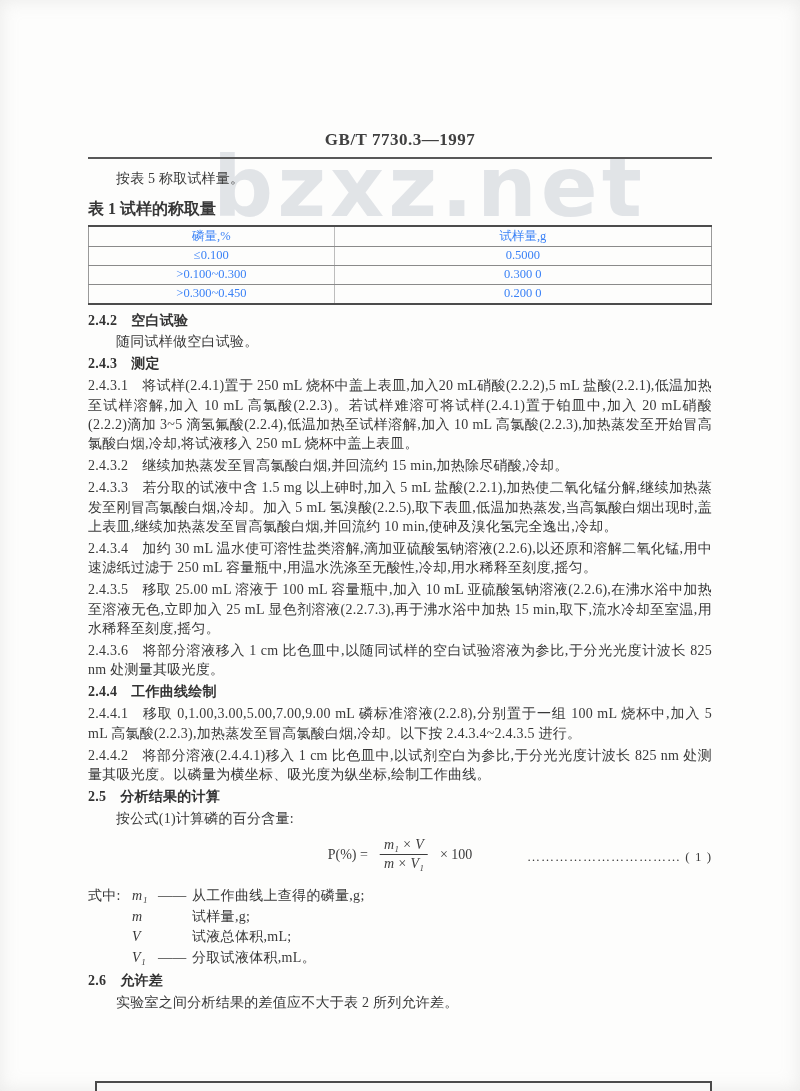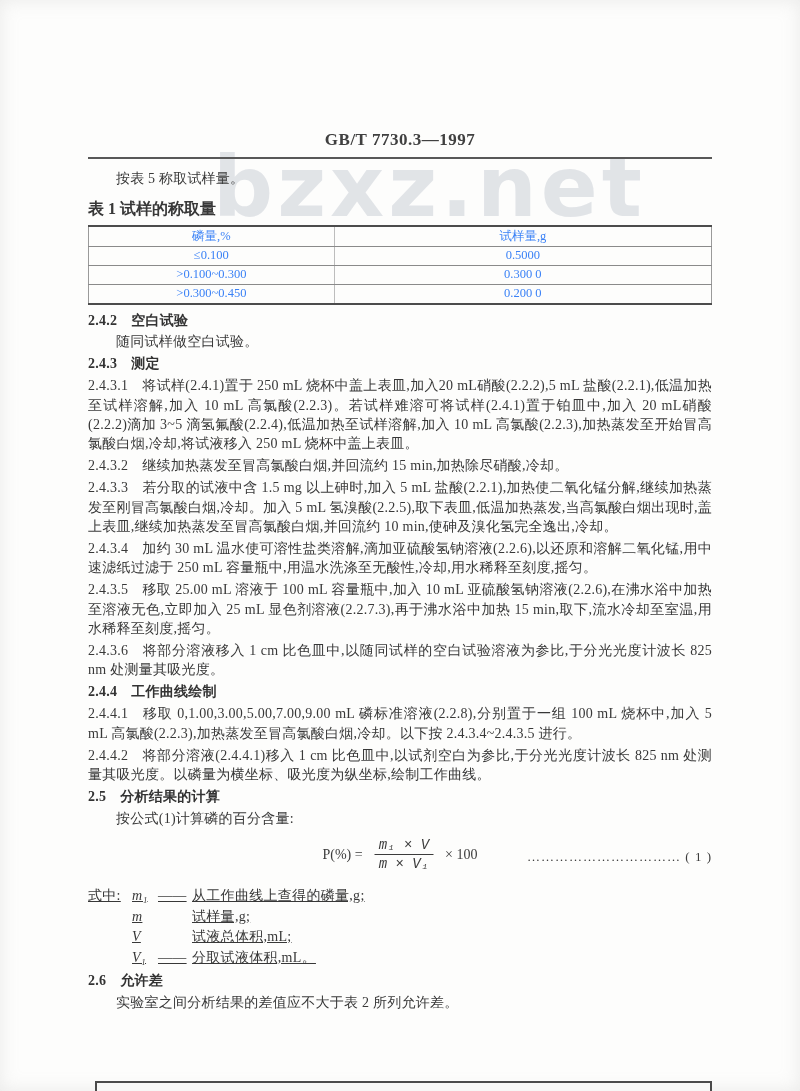--- a/index.html
+++ b/index.html
@@ -24,27 +24,27 @@
   table.t1 tr:last-child td{border-bottom:none;}
   table.t1 th:first-child,table.t1 td:first-child{width:38%;border-right:1px solid #bdbdbd;}
   .clauses{margin-top:3px;}
   .clause{font-size:14px;line-height:19.4px;text-align:justify;letter-spacing:.25px;margin:2.5px 0;}
   .clause .cnum{margin-right:14px;white-space:nowrap;}
   .heading{font-weight:600;color:#333;}
   .formula-row{position:relative;margin:9px 0 7px 0;height:42px;}
   .f-main{position:absolute;left:50%;top:0;transform:translateX(-50%);display:inline-flex;
         align-items:center;font-size:14px;color:#3c3c3c;}
   .f-lhs{margin-right:6px;}
-  .frac{display:inline-flex;flex-direction:column;align-items:center;margin:0 6px;font-style:italic;font-family:Liberation Mono, monospace;}
+  .frac{display:inline-flex;flex-direction:column;align-items:center;margin:0 6px;font-style:italic;}
   .frac .num{padding:0 4px 1px 4px;}
   .frac .den{padding:1px 4px 0 4px;border-top:1px solid #3c3c3c;text-align:right;}
   .f-mult{margin-left:6px;}
   .f-dots{position:absolute;right:0;top:12px;font-size:13px;letter-spacing:1px;color:#3c3c3c;white-space:nowrap;}
   .where{font-size:14px;line-height:20.5px;letter-spacing:.3px;}
-  .where-row{display:flex;text-decoration:underline;}
+  .where-row{display:flex;}
   .where-prefix{width:44px;}
   .where-term{min-width:26px;font-style:italic;}
   .where-dash{min-width:34px;}
   .bottom-box{position:absolute;left:95px;right:88px;top:1081px;height:14px;
         border:2px solid #4a4a4a;background:#f7f7f6;z-index:2;}
 </style>
 </head>
 <body>
 
 <div class="page">

